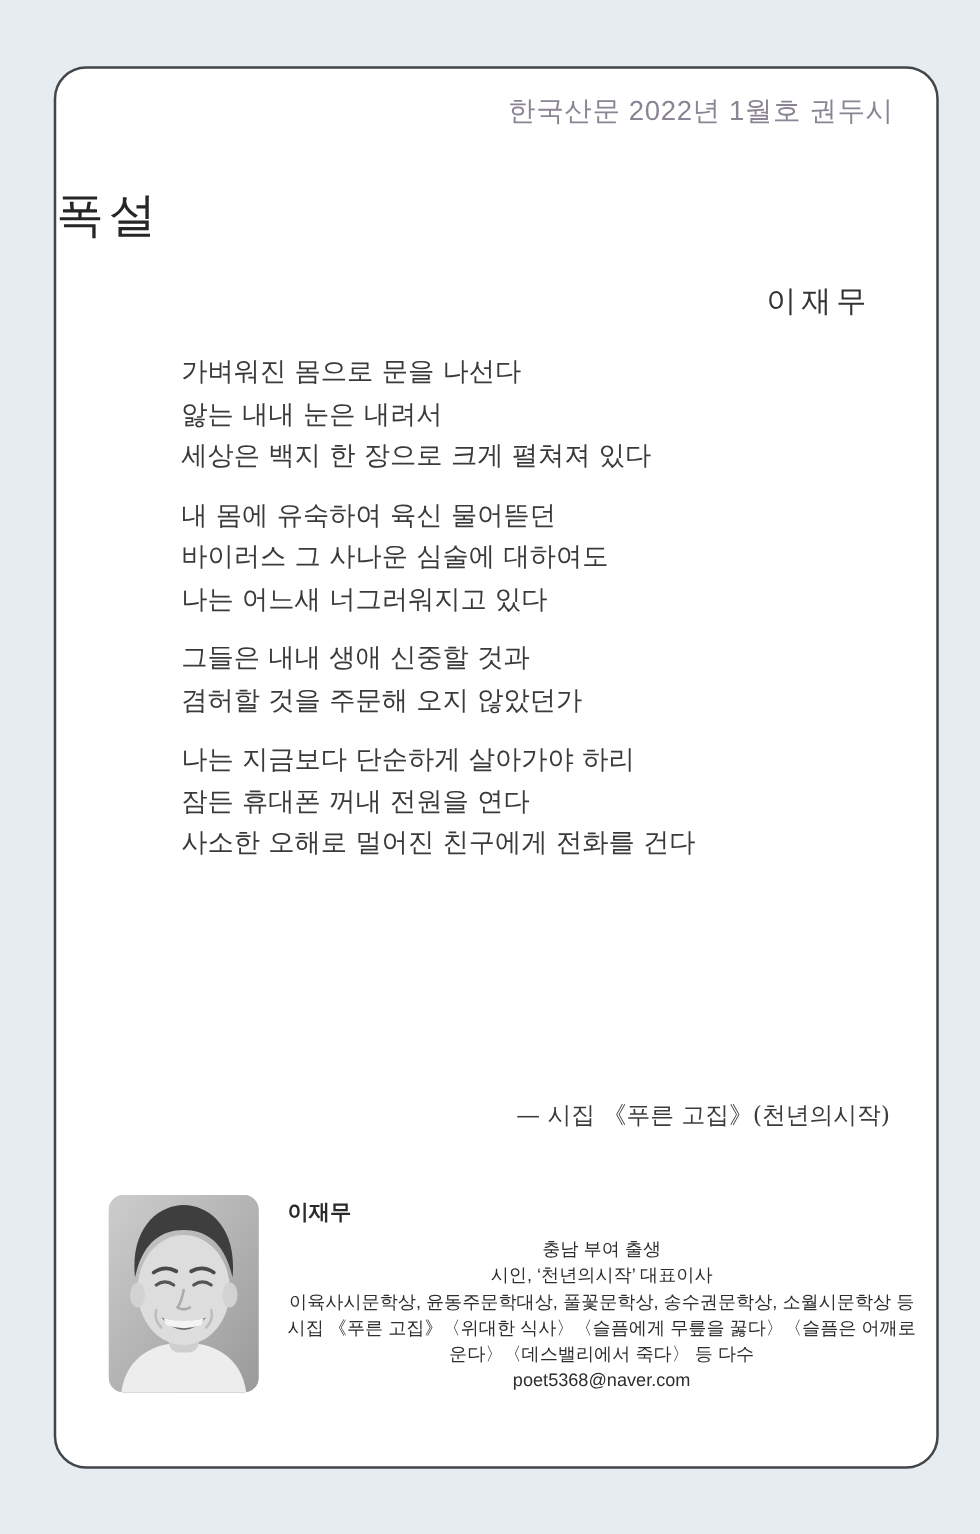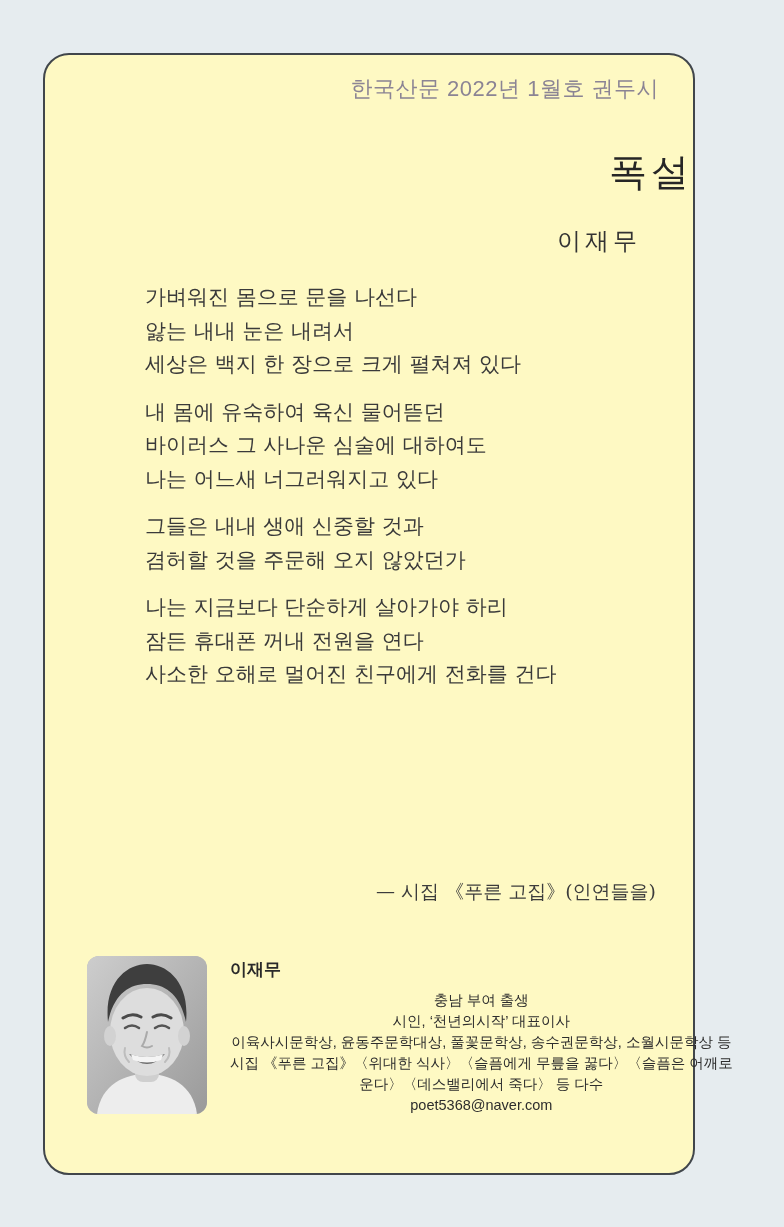--- a/index.html
+++ b/index.html
@@ -11,42 +11,42 @@
     height: 1227px;
     position: relative;
     background: #e6ecef;
     font-family: "Liberation Sans", sans-serif;
     overflow: hidden;
   }
   .card {
     position: absolute;
     left: 43px;
     top: 53px;
-    width: 652px;
+    width: 708px;
     height: 1122px;
     box-sizing: border-box;
-    background: #fef9c3;
+    background: #ffffff;
     border: 2px solid #41464b;
     border-radius: 26px;
   }
   .issue-header {
     position: absolute;
     top: 19px;
     right: 34px;
     font-size: 22px;
     font-weight: 500;
     letter-spacing: 0.5px;
     color: #8b8494;
   }
   .poem-title {
     position: absolute;
     top: 92px;
     left: 0;
     width: 100%;
-    text-align: right;
+    text-align: left;
     font-family: "DejaVu Serif", "Liberation Serif", serif;
     font-size: 38px;
     letter-spacing: 4px;
     color: #262626;
   }
   .poem-author {
     position: absolute;
     top: 170px;
     right: 52px;
     font-family: "DejaVu Serif", "Liberation Serif", serif;
@@ -130,21 +130,21 @@
         <span class="poem-line">그들은 내내 생애 신중할 것과</span>
         <span class="poem-line">겸허할 것을 주문해 오지 않았던가</span>
       </p>
       <p class="stanza">
         <span class="poem-line">나는 지금보다 단순하게 살아가야 하리</span>
         <span class="poem-line">잠든 휴대폰 꺼내 전원을 연다</span>
         <span class="poem-line">사소한 오해로 멀어진 친구에게 전화를 건다</span>
       </p>
     </div>
 
-  <div class="attribution">— 시집 《푸른 고집》(인연들을)</div>
+  <div class="attribution">— 시집 《푸른 고집》(천년의시작)</div>
 
   <div class="bio-photo">
     <svg viewBox="0 0 120 158" xmlns="http://www.w3.org/2000/svg">
       <defs>
         <linearGradient id="bgGrad" x1="0" y1="0" x2="1" y2="1">
           <stop offset="0" stop-color="#cdcdcd"></stop>
           <stop offset="1" stop-color="#9a9a9a"></stop>
         </linearGradient>
       </defs>
       <rect width="120" height="158" fill="url(#bgGrad)"></rect>

